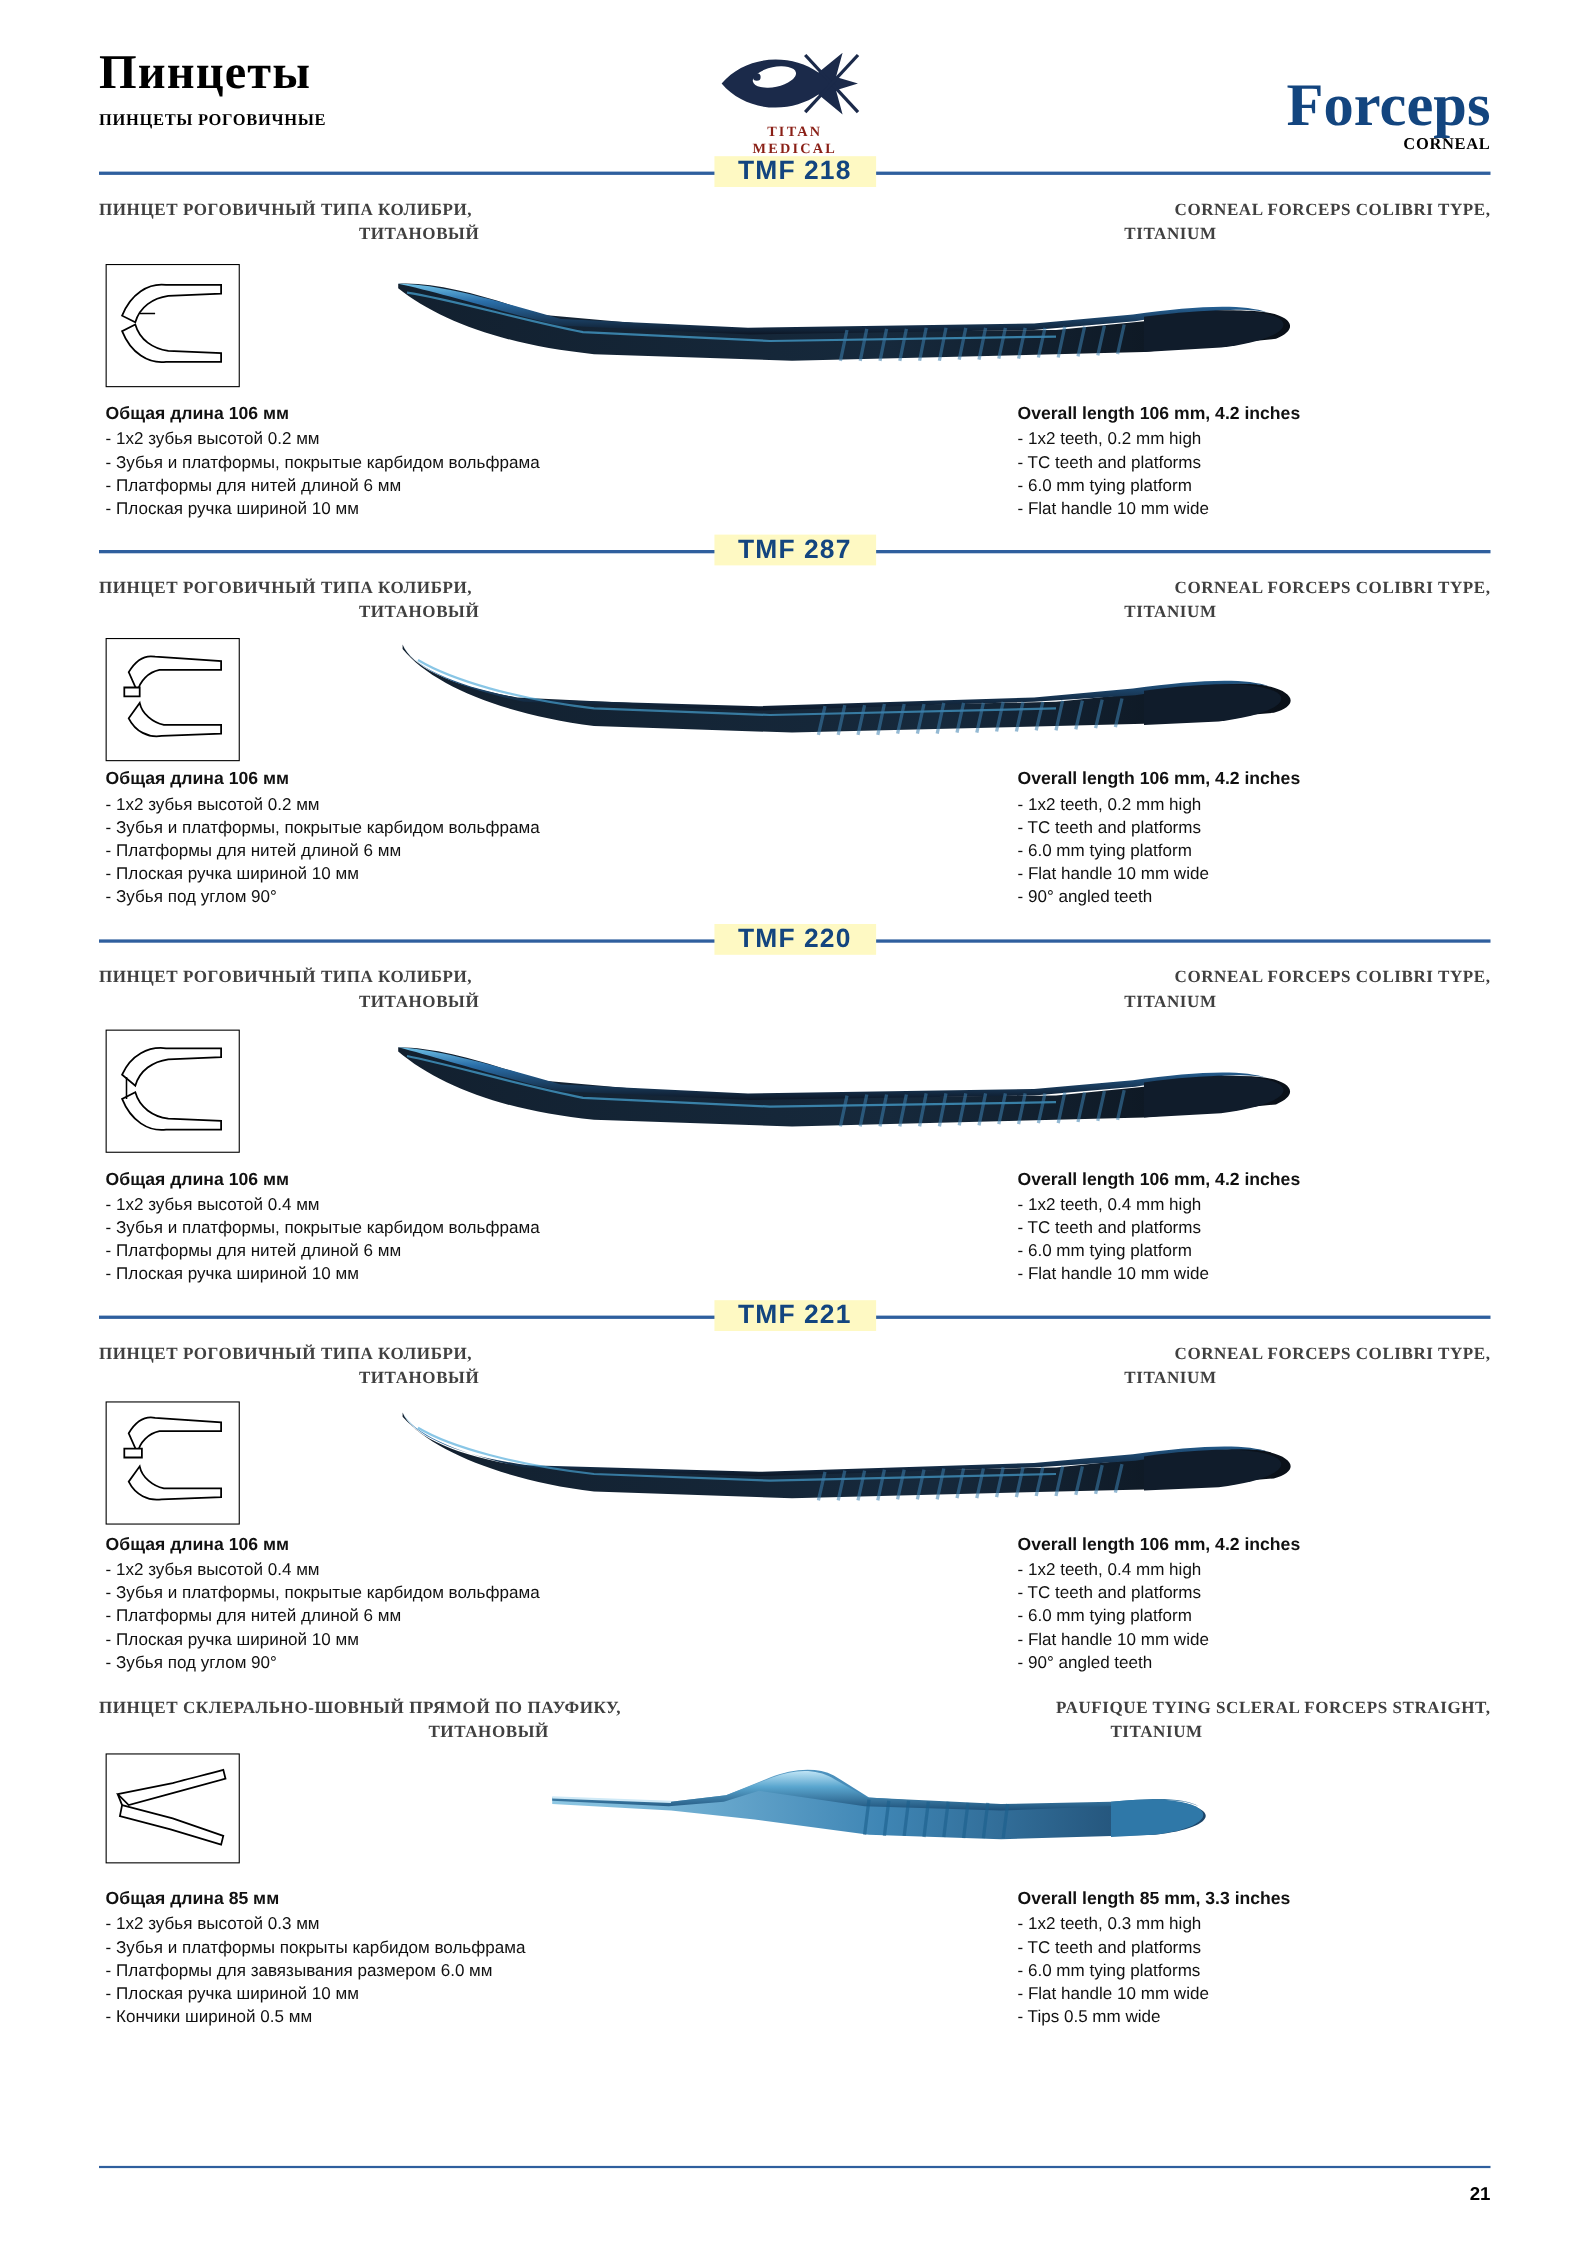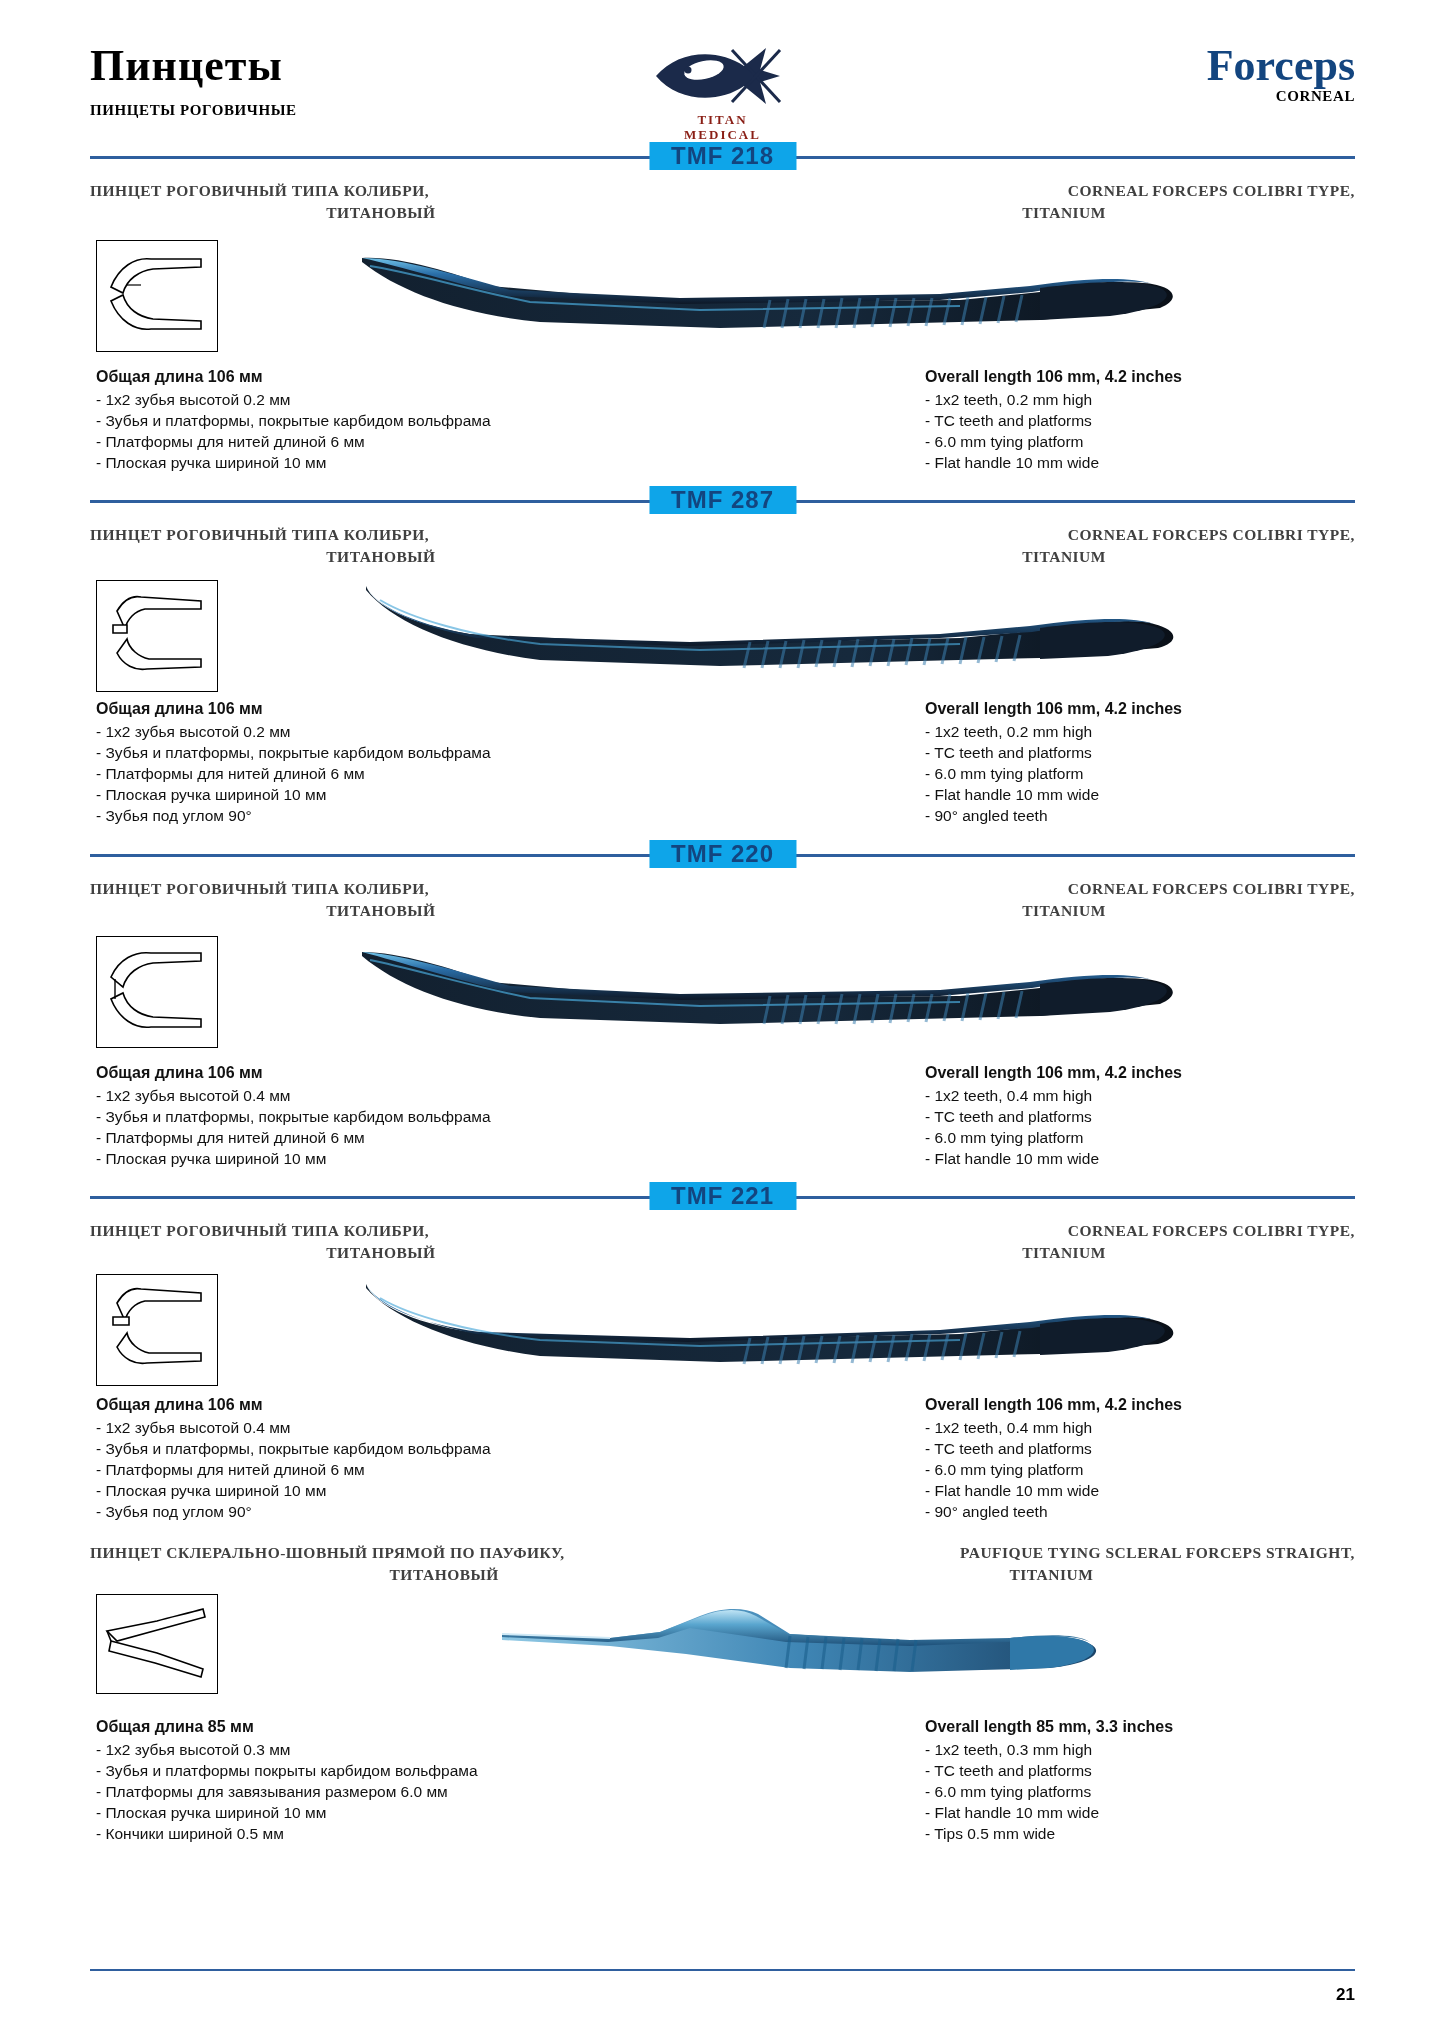--- a/index.html
+++ b/index.html
@@ -52,24 +52,25 @@
     color: #000;
   }
   .header-right {
     position: absolute;
     right: 0;
     top: 44px;
     text-align: right;
   }
   .title-en {
     font-family: "Liberation Serif", serif;
-    font-size: 44px;
+    font-size: 55px;
     font-weight: bold;
     line-height: 1;
     color: #13457f;
+    margin-top: 24px;
   }
   .subtitle-en {
     font-family: "Liberation Serif", serif;
     font-size: 15px;
     font-weight: bold;
     letter-spacing: 0.6px;
     color: #000000;
   }
 
   
@@ -102,21 +103,21 @@
     position: absolute;
     left: 0; right: 0; top: 14px;
     height: 3px;
     background: #2f5f9e;
   }
   .code-bar .code {
     position: absolute;
     left: 50%;
     transform: translateX(-50%);
     top: 0;
-    background: #0ea5e9;
+    background: #fef9c3;
     padding: 0 22px;
     font-family: "Liberation Sans", sans-serif;
     font-weight: bold;
     font-size: 24px;
     letter-spacing: 1px;
     color: #13457f;
   }
 
   .names {
     position: relative;

